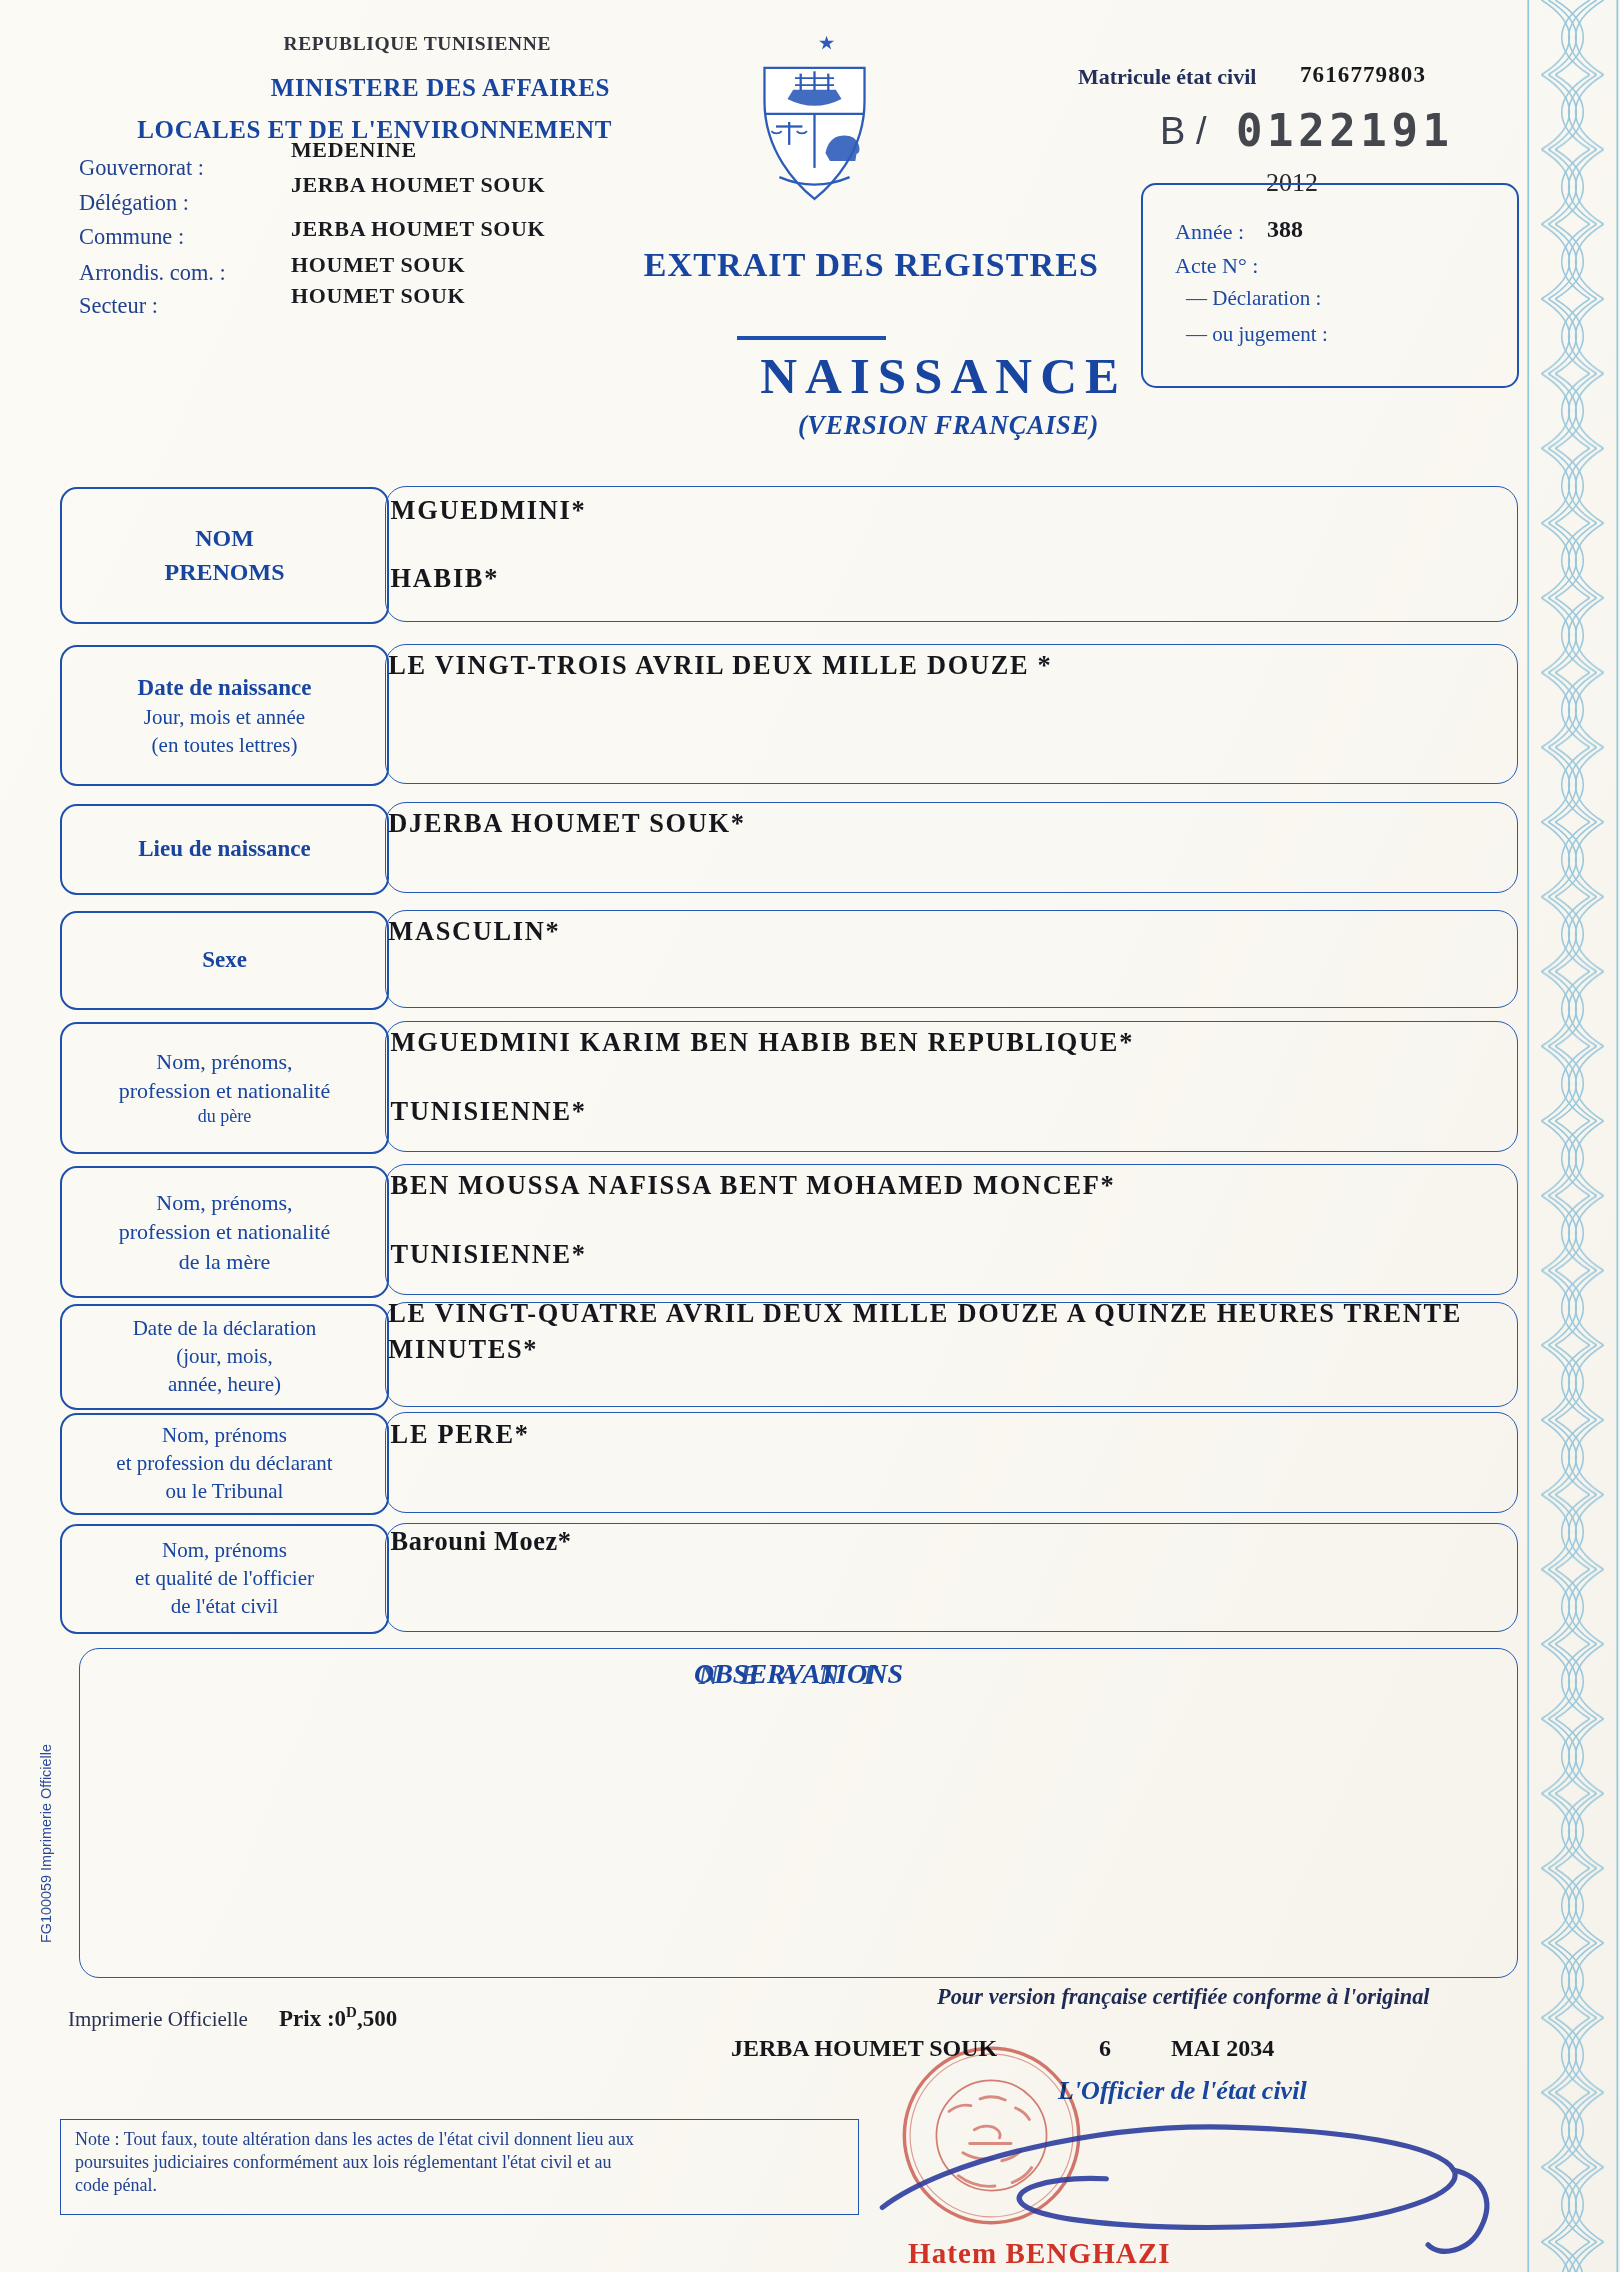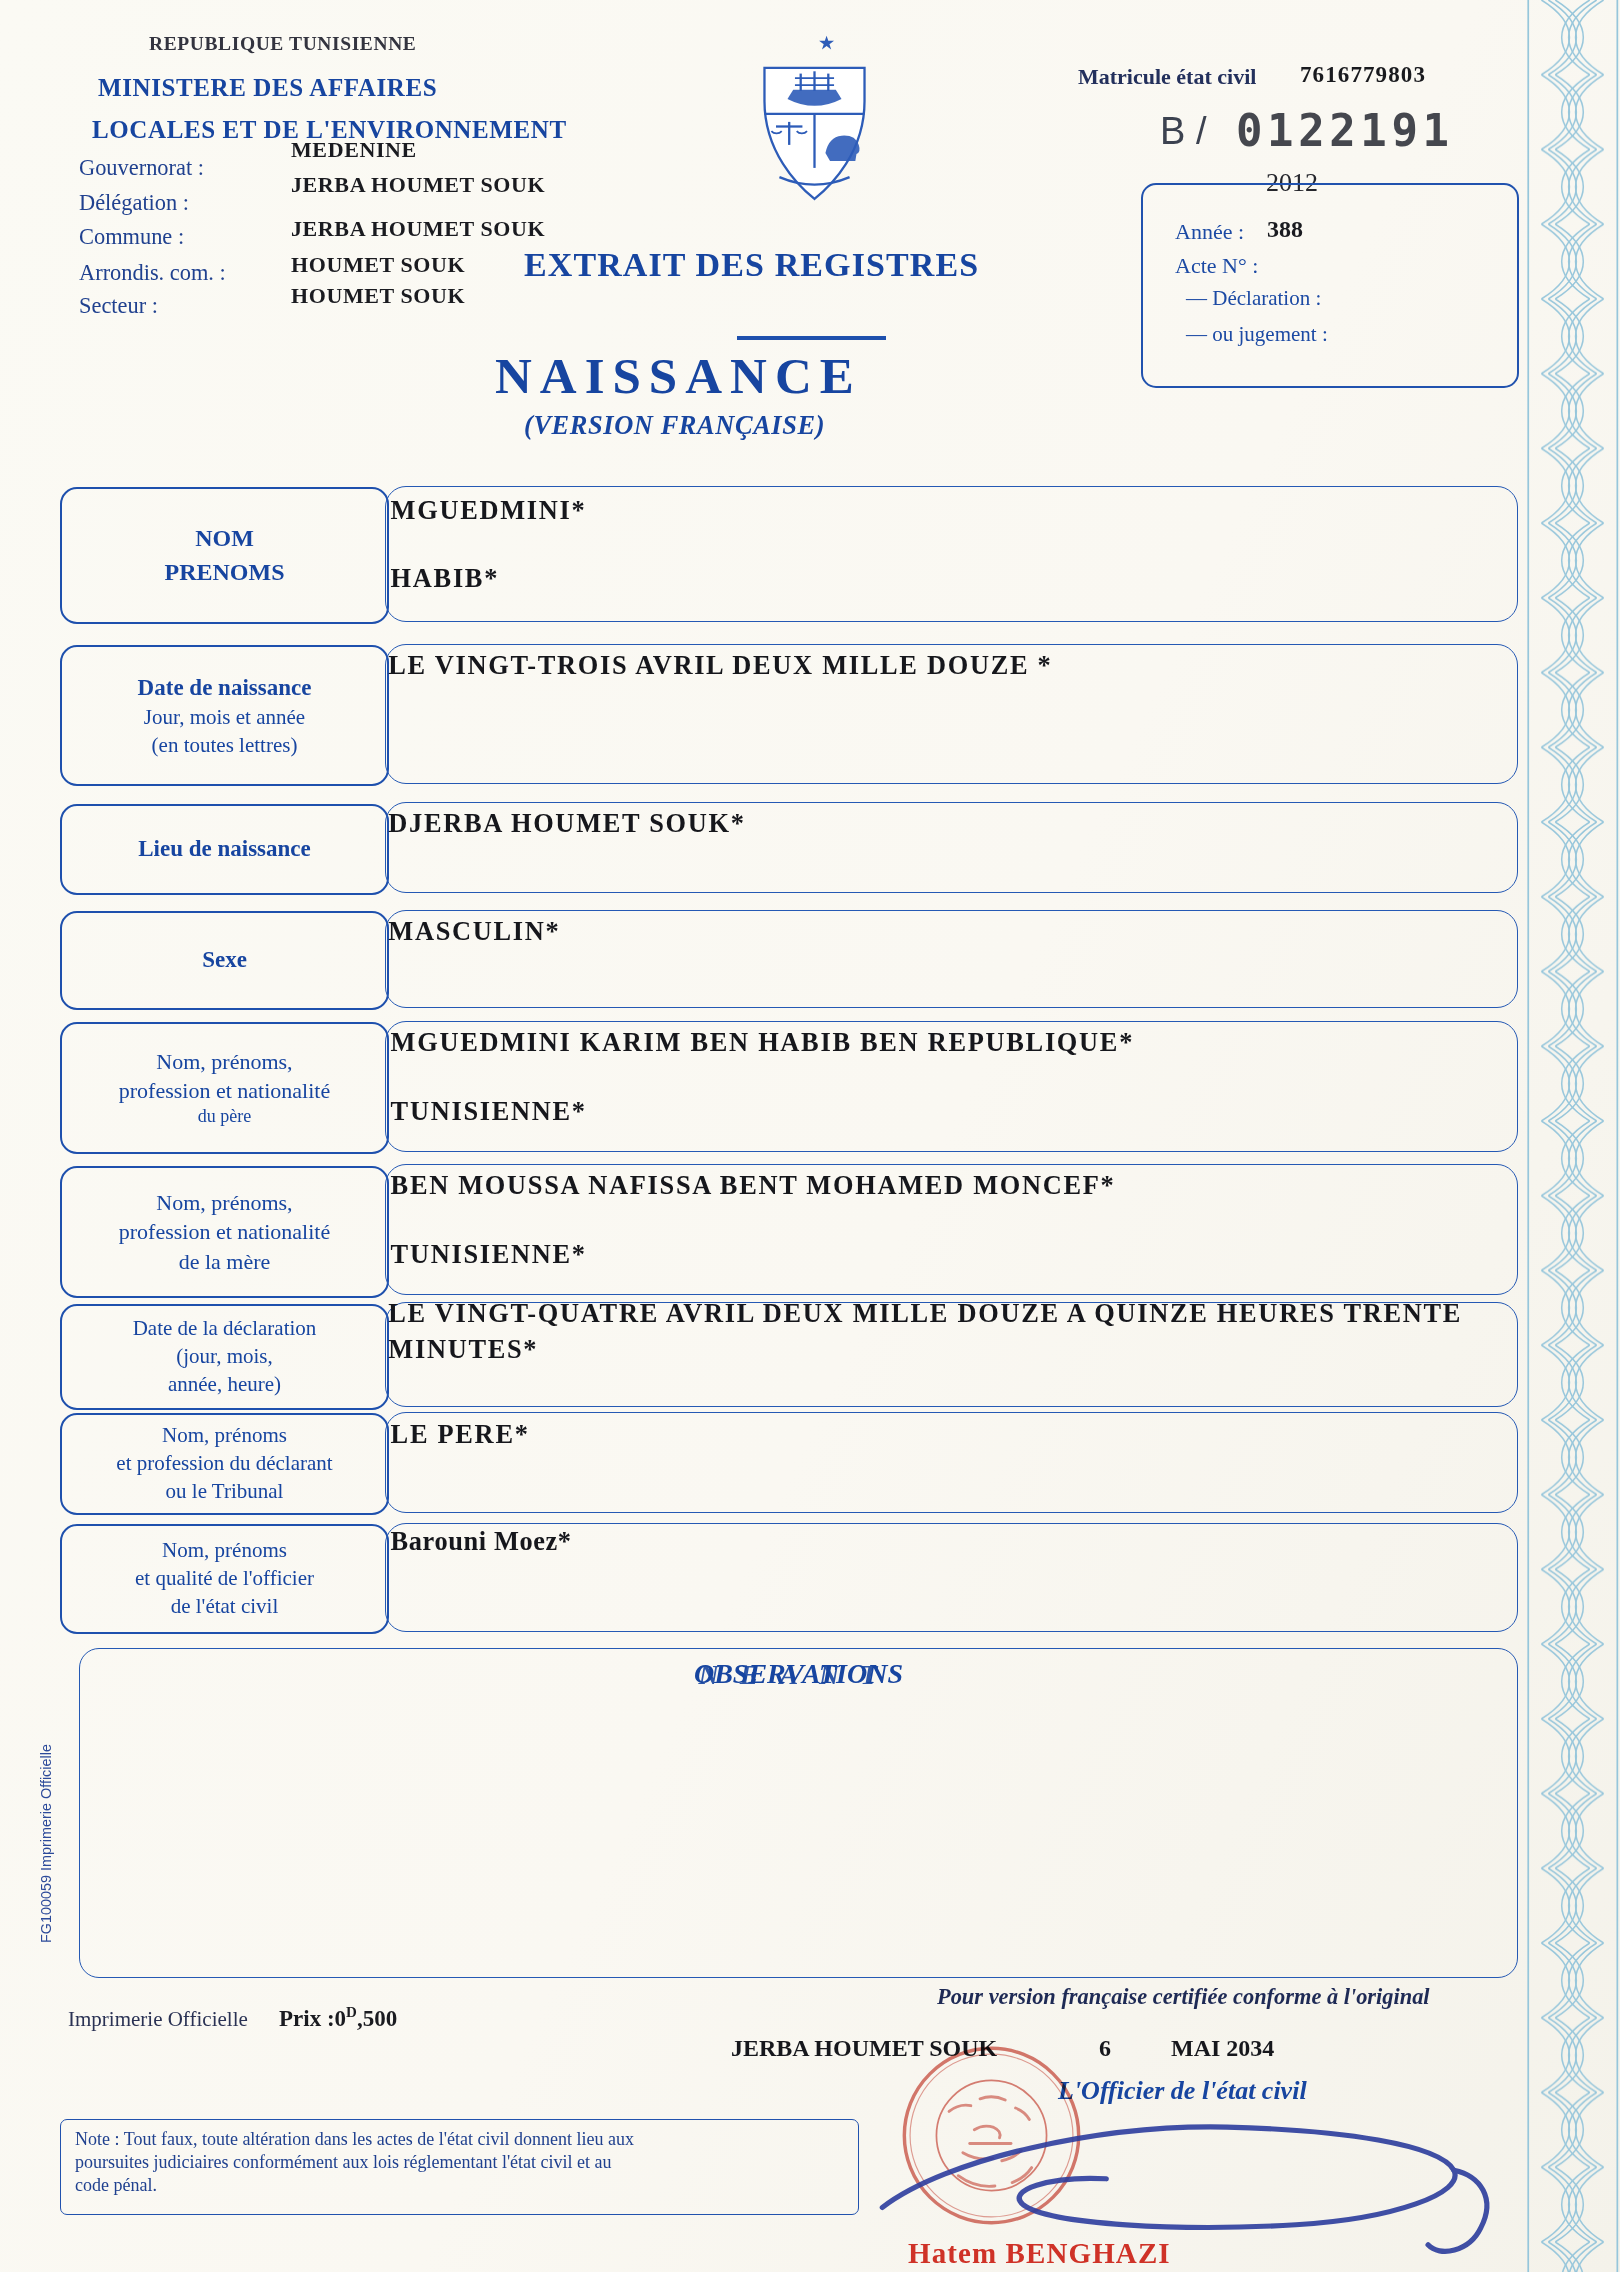--- a/index.html
+++ b/index.html
@@ -1,20 +1,20 @@
 <!DOCTYPE html>
 <html style="font-size:9.2px"><head>
 <meta charset="utf-8">
 <style>
   html,body{margin:0;padding:0}
   body{width:1621px;height:2273px;background:#e8e6df;font-family:"Liberation Serif",serif}
   .page{position:absolute;left:0;top:0;width:1621px;height:2273px;overflow:hidden;
         background:linear-gradient(115deg,#fbfaf4 0%,#faf8f2 55%,#f4f2ea 100%)}
   .abs{position:absolute}
-  .ctr{text-align:left}
+  .ctr{text-align:right}
   .adm-l{font-size:22.4px;color:#20418f;white-space:nowrap}
   .adm-v{font-size:22px;font-weight:700;color:#1a1b20;letter-spacing:0.6px;white-space:nowrap}
   .lblbox{border:2.3px solid #1e50ad;border-radius:17px;display:flex;flex-direction:column;
           justify-content:center;align-items:center;text-align:center;color:#1745a0}
   .valbox{border:1.7px solid #2559b4;border-radius:21px}
   .val{position:absolute;font-weight:600;font-size:26.4px;color:#16171c;letter-spacing:1.7px;white-space:nowrap}
   .lbl-b{font-weight:700;font-size:23px;line-height:1.4}
   .lbl-r{font-size:21px;line-height:1.32}
   .title-blue{color:#1745a0;font-weight:700}
   .obs-wrap{position:absolute;left:0;right:0;top:9.2px;height:40px;text-align:center}
@@ -195,21 +195,21 @@
   </span>
 
   <span class="abs" style="left:937px;top:1984px;font-size:22.4px;font-weight:700;font-style:italic;color:#1e2a55">Pour version française certifiée conforme à l'original</span>
 
   <span class="abs" style="left:731px;top:2035px;font-size:24px;font-weight:700;color:#16171c">JERBA HOUMET SOUK</span>
   <span class="abs" style="left:1099px;top:2035px;font-size:24px;font-weight:700;color:#16171c">6</span>
   <span class="abs" style="left:1171px;top:2035px;font-size:24px;font-weight:700;color:#16171c">MAI 2034</span>
 
   <span class="abs" style="left:1058px;top:2076px;font-size:26px;font-weight:700;font-style:italic;color:#1745a0">L'Officier de l'état civil</span>
 
-  <div class="abs" style="left:60px;top:2119px;width:783px;height:86px;border:1.7px solid #2152ae;border-radius:7px;padding:8px 0 0 14px">
+  <div class="abs" style="left:60px;top:2119px;width:783px;height:86px;border:1.7px solid #2152ae;border-radius:0;padding:8px 0 0 14px">
     <div class="note-line">Note : Tout faux, toute altération dans les actes de l'état civil donnent lieu aux</div>
     <div class="note-line">poursuites judiciaires conformément aux lois réglementant l'état civil et au</div>
     <div class="note-line">code pénal.</div>
   </div>
 
   <svg class="abs" style="left:894px;top:2038px;opacity:.8;mix-blend-mode:multiply" width="195" height="195" viewBox="0 0 340 340">
     <g fill="none" stroke="#c6392b">
       <circle cx="170" cy="170" r="152" stroke-width="6" opacity=".85"></circle>
       <circle cx="170" cy="170" r="142" stroke-width="2" opacity=".6"></circle>
       <circle cx="170" cy="170" r="96" stroke-width="3" opacity=".8"></circle>

